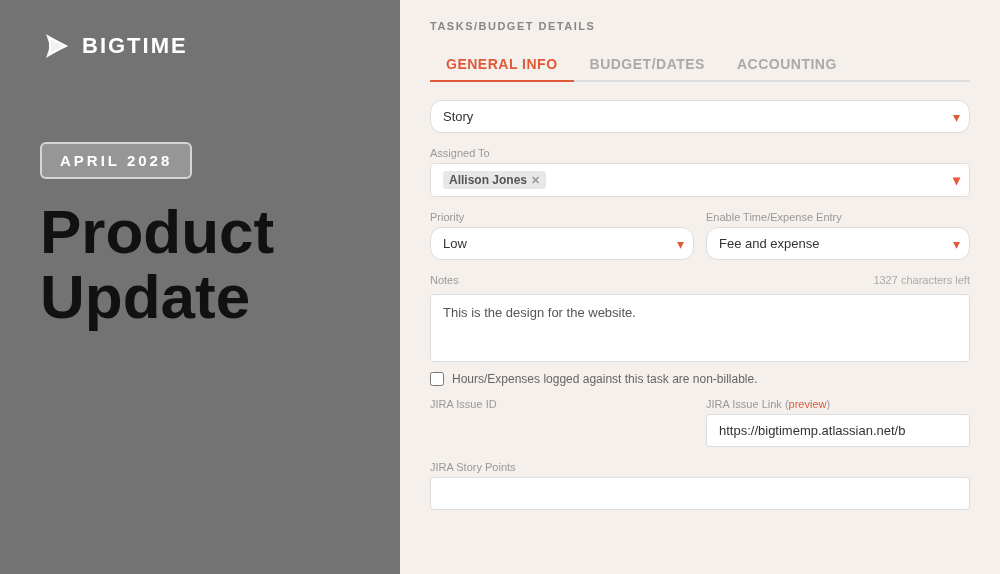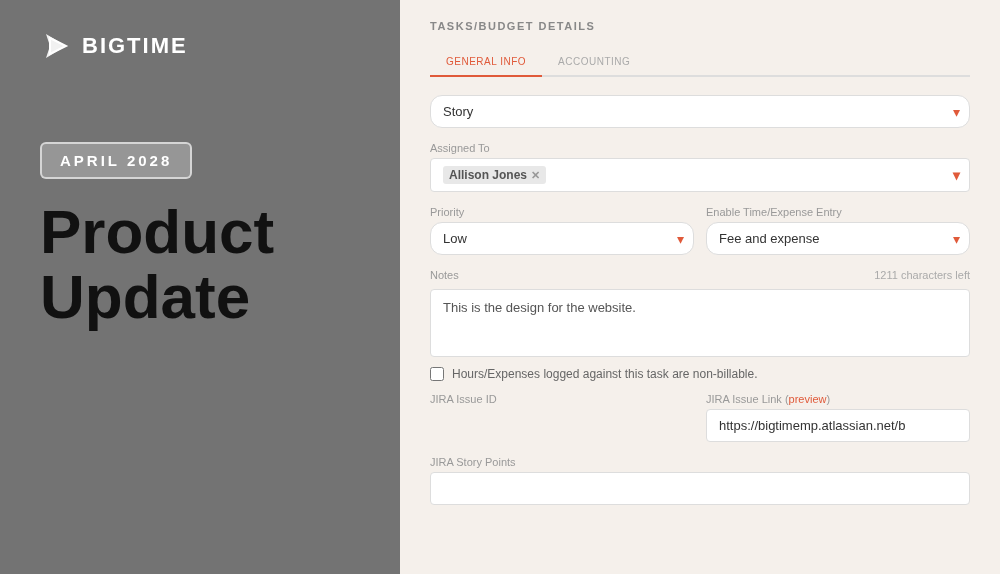--- a/index.html
+++ b/index.html
@@ -77,22 +77,22 @@
 
     
     .tabs {
       display: flex;
       border-bottom: 2px solid #ddd;
       margin-bottom: 18px;
     }
 
     .tab {
       padding: 8px 16px;
-      font-size: 10px;
-      font-weight: 400;
+      font-size: 14px;
+      font-weight: 700;
       color: #aaa;
       letter-spacing: 0.5px;
       cursor: pointer;
       border-bottom: 2px solid transparent;
       margin-bottom: -2px;
       text-transform: uppercase;
     }
 
     .tab.active {
       color: #e05a3a;
@@ -276,20 +276,21 @@
     <div>Product</div>
     <div>Update</div>
   </div>
 </div>
 
 <div class="right-panel">
   <div class="panel-title">TASKS/BUDGET DETAILS</div>
 
   <div class="tabs">
     <div class="tab active">GENERAL INFO</div>
+    <div class="tab">BUDGET/DATES</div>
     <div class="tab">ACCOUNTING</div>
   </div>
 
   <div class="form-row">
     <div class="form-group">
       <div class="select-wrapper">
         <select class="form-select">
           <option>Story</option>
         </select>
       </div>
@@ -325,21 +326,21 @@
         <select class="form-select">
           <option>Fee and expense</option>
         </select>
       </div>
     </div>
   </div>
 
   <div class="form-group" style="margin-bottom:10px;">
     <div class="notes-header">
       <span class="form-label">Notes</span>
-      <span class="notes-count">1211 characters left</span>
+      <span class="notes-count">1327 characters left</span>
     </div>
     <textarea class="textarea" style="">This is the design for the website.</textarea>
   </div>
 
   <div class="checkbox-row">
     <input type="checkbox" style="">
     <span class="checkbox-label">Hours/Expenses logged against this task are non-billable.</span>
   </div>
 
   <div class="form-row">

